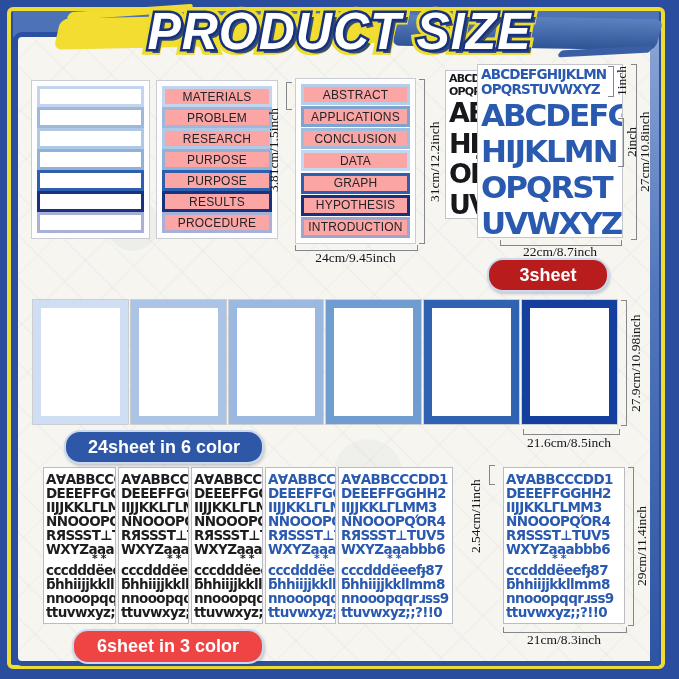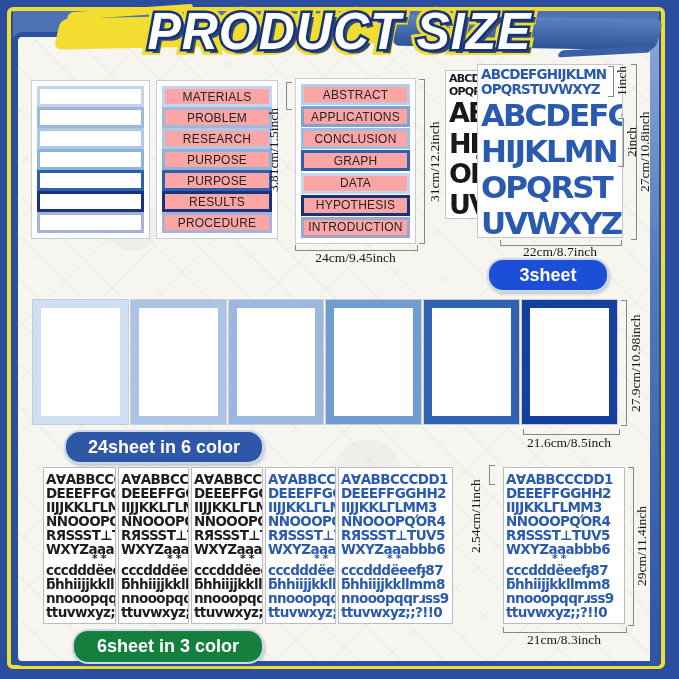--- a/index.html
+++ b/index.html
@@ -120,22 +120,22 @@
       <div class="lab-row" style="border-color: rgb(143, 178, 217);">PURPOSE</div>
       <div class="lab-row" style="border-color: rgb(46, 95, 174);">PURPOSE</div>
       <div class="lab-row" style="border-color: rgb(23, 51, 127);">RESULTS</div>
       <div class="lab-row" style="border-color: rgb(169, 176, 216);">PROCEDURE</div>
     </div>
 
   <div class="lab-sheet" style="left:295px;top:78px;width:121px;height:166px;">
       <div class="lab-row" style="border-color: rgb(181, 205, 233);">ABSTRACT</div>
       <div class="lab-row" style="border-color: rgb(127, 163, 209);">APPLICATIONS</div>
       <div class="lab-row" style="border-color: rgb(159, 190, 222);">CONCLUSION</div>
+      <div class="lab-row" style="border-color: rgb(196, 215, 238);">DATA</div>
       <div class="lab-row" style="border-color: rgb(46, 95, 174);">GRAPH</div>
-      <div class="lab-row" style="border-color: rgb(196, 215, 238);">DATA</div>
       <div class="lab-row" style="border-color: rgb(22, 50, 127);">HYPOTHESIS</div>
       <div class="lab-row" style="border-color: rgb(154, 166, 207);">INTRODUCTION</div>
     </div>
   <div class="dim vdim" style="left:266px;top:84px;height:132px;">3.81cm/1.5inch</div>
   <div class="brk left" style="left:286px;top:82px;height:26px;"></div>
   <div class="brk right" style="left:419px;top:79px;height:163px;"></div>
   <div class="dim vdim" style="left:427px;top:93px;height:138px;">31cm/12.2inch</div>
   <div class="brk bottom" style="left:295px;top:245px;width:121px;"></div>
   <div class="dim hdim" style="left:293px;top:250px;width:125px;">24cm/9.45inch</div>
 
@@ -164,21 +164,21 @@
       </div>
   </div>
   <div class="brk right" style="left:608px;top:66px;height:29px;"></div>
   <div class="dim vdim" style="left:614px;top:64px;height:34px;">1inch</div>
   <div class="brk right" style="left:618px;top:118px;height:47px;"></div>
   <div class="dim vdim" style="left:624px;top:120px;height:44px;">2inch</div>
   <div class="brk right" style="left:631px;top:64px;height:174px;"></div>
   <div class="dim vdim" style="left:637px;top:77px;height:150px;">27cm/10.8inch</div>
   <div class="brk bottom" style="left:500px;top:240px;width:120px;"></div>
   <div class="dim hdim" style="left:495px;top:244px;width:130px;">22cm/8.7inch</div>
-  <div class="badge" style="left: 487px; top: 258px; width: 118px; height: 30px; background: #1d4ed8;">3sheet</div>
+  <div class="badge" style="left: 487px; top: 258px; width: 118px; height: 30px; background: #b91c1c;">3sheet</div>
 
   <div class="mid-row">
       <div class="msheet" style="border-color: rgb(207, 222, 242);"></div>
       <div class="msheet" style="border-color: rgb(171, 196, 230);"></div>
       <div class="msheet" style="border-color: rgb(155, 185, 224);"></div>
       <div class="msheet" style="border-color: rgb(111, 156, 209);"></div>
       <div class="msheet" style="border-color: rgb(47, 99, 177);"></div>
       <div class="msheet" style="border-color: rgb(20, 63, 158);"></div>
     </div>
   <div class="brk right" style="left:621px;top:300px;height:124px;"></div>
@@ -264,14 +264,14 @@
       <div class="lrow">ƃhhiijjkkllmm8</div>
       <div class="lrow">nnooopqqrɹss9</div>
       <div class="lrow">ttuvwxyz;;?!!0</div>
     </div>
   <div class="dim vdim" style="left:468px;top:462px;height:108px;">2.54cm/1inch</div>
   <div class="brk left" style="left:489px;top:465px;height:18px;"></div>
   <div class="brk right" style="left:628px;top:467px;height:157px;"></div>
   <div class="dim vdim" style="left:634px;top:483px;height:126px;">29cm/11.4inch</div>
   <div class="brk bottom" style="left:503px;top:627px;width:122px;"></div>
   <div class="dim hdim" style="left:498px;top:632px;width:132px;">21cm/8.3inch</div>
-  <div class="badge" style="left: 72px; top: 629px; width: 188px; height: 31px; background: #15803d;">6sheet in 3 color</div>
+  <div class="badge" style="left: 72px; top: 629px; width: 188px; height: 31px; background: #ef4444;">6sheet in 3 color</div>
 </div>
 
 </body></html>

